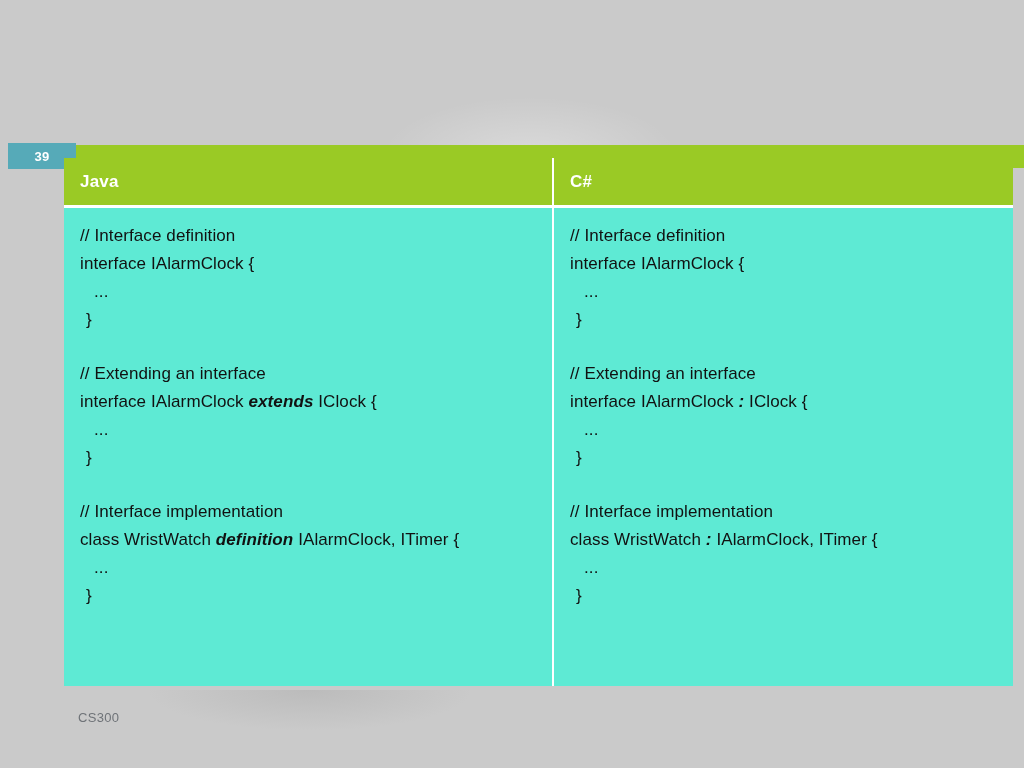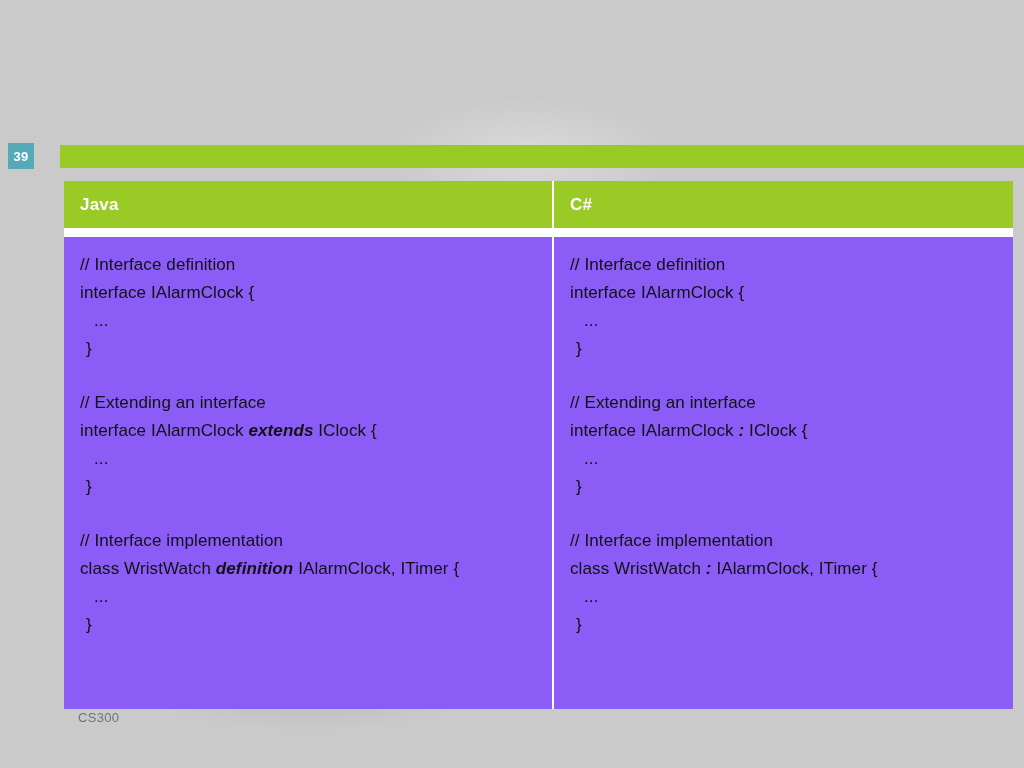--- a/index.html
+++ b/index.html
@@ -64,37 +64,37 @@
     left: 60px;
     top: 145px;
     width: 964px;
     height: 23px;
     background: #9aca25;
   }
   .slide-number {
     position: absolute;
     left: 8px;
     top: 143px;
-    width: 26px;
+    width: 68px;
     height: 26px;
     background: #56aab8;
     color: #ffffff;
     font-size: 13px;
     font-weight: bold;
     display: flex;
     align-items: center;
     justify-content: center;
     letter-spacing: 0.2px;
   }
 
   
   .cmp-table {
     position: absolute;
     left: 64px;
-    top: 181px;
+    top: 158px;
     width: 851px;
     height: 528px;
     display: flex;
     gap: 2px;
     background: #ffffff;
   }
   .col {
     flex: 0 0 auto;
     display: flex;
     flex-direction: column;
@@ -109,22 +109,22 @@
     color: #ffffff;
     font-size: 17px;
     font-weight: bold;
     display: flex;
     align-items: center;
     padding-left: 16px;
     letter-spacing: 0.2px;
   }
   .col-body {
     flex: 1 1 auto;
-    background: #8b5cf6;
-    margin-top: 9px;
+    background: #5eead4;
+    margin-top: 3px;
     padding: 14px 10px 10px 16px;
   }
 
   
   .code-block { margin: 0 0 26px 0; }
   .code-block:last-child { margin-bottom: 0; }
   .code-line {
     font-family: "Liberation Sans", sans-serif;
     font-size: 17px;
     line-height: 28px;

